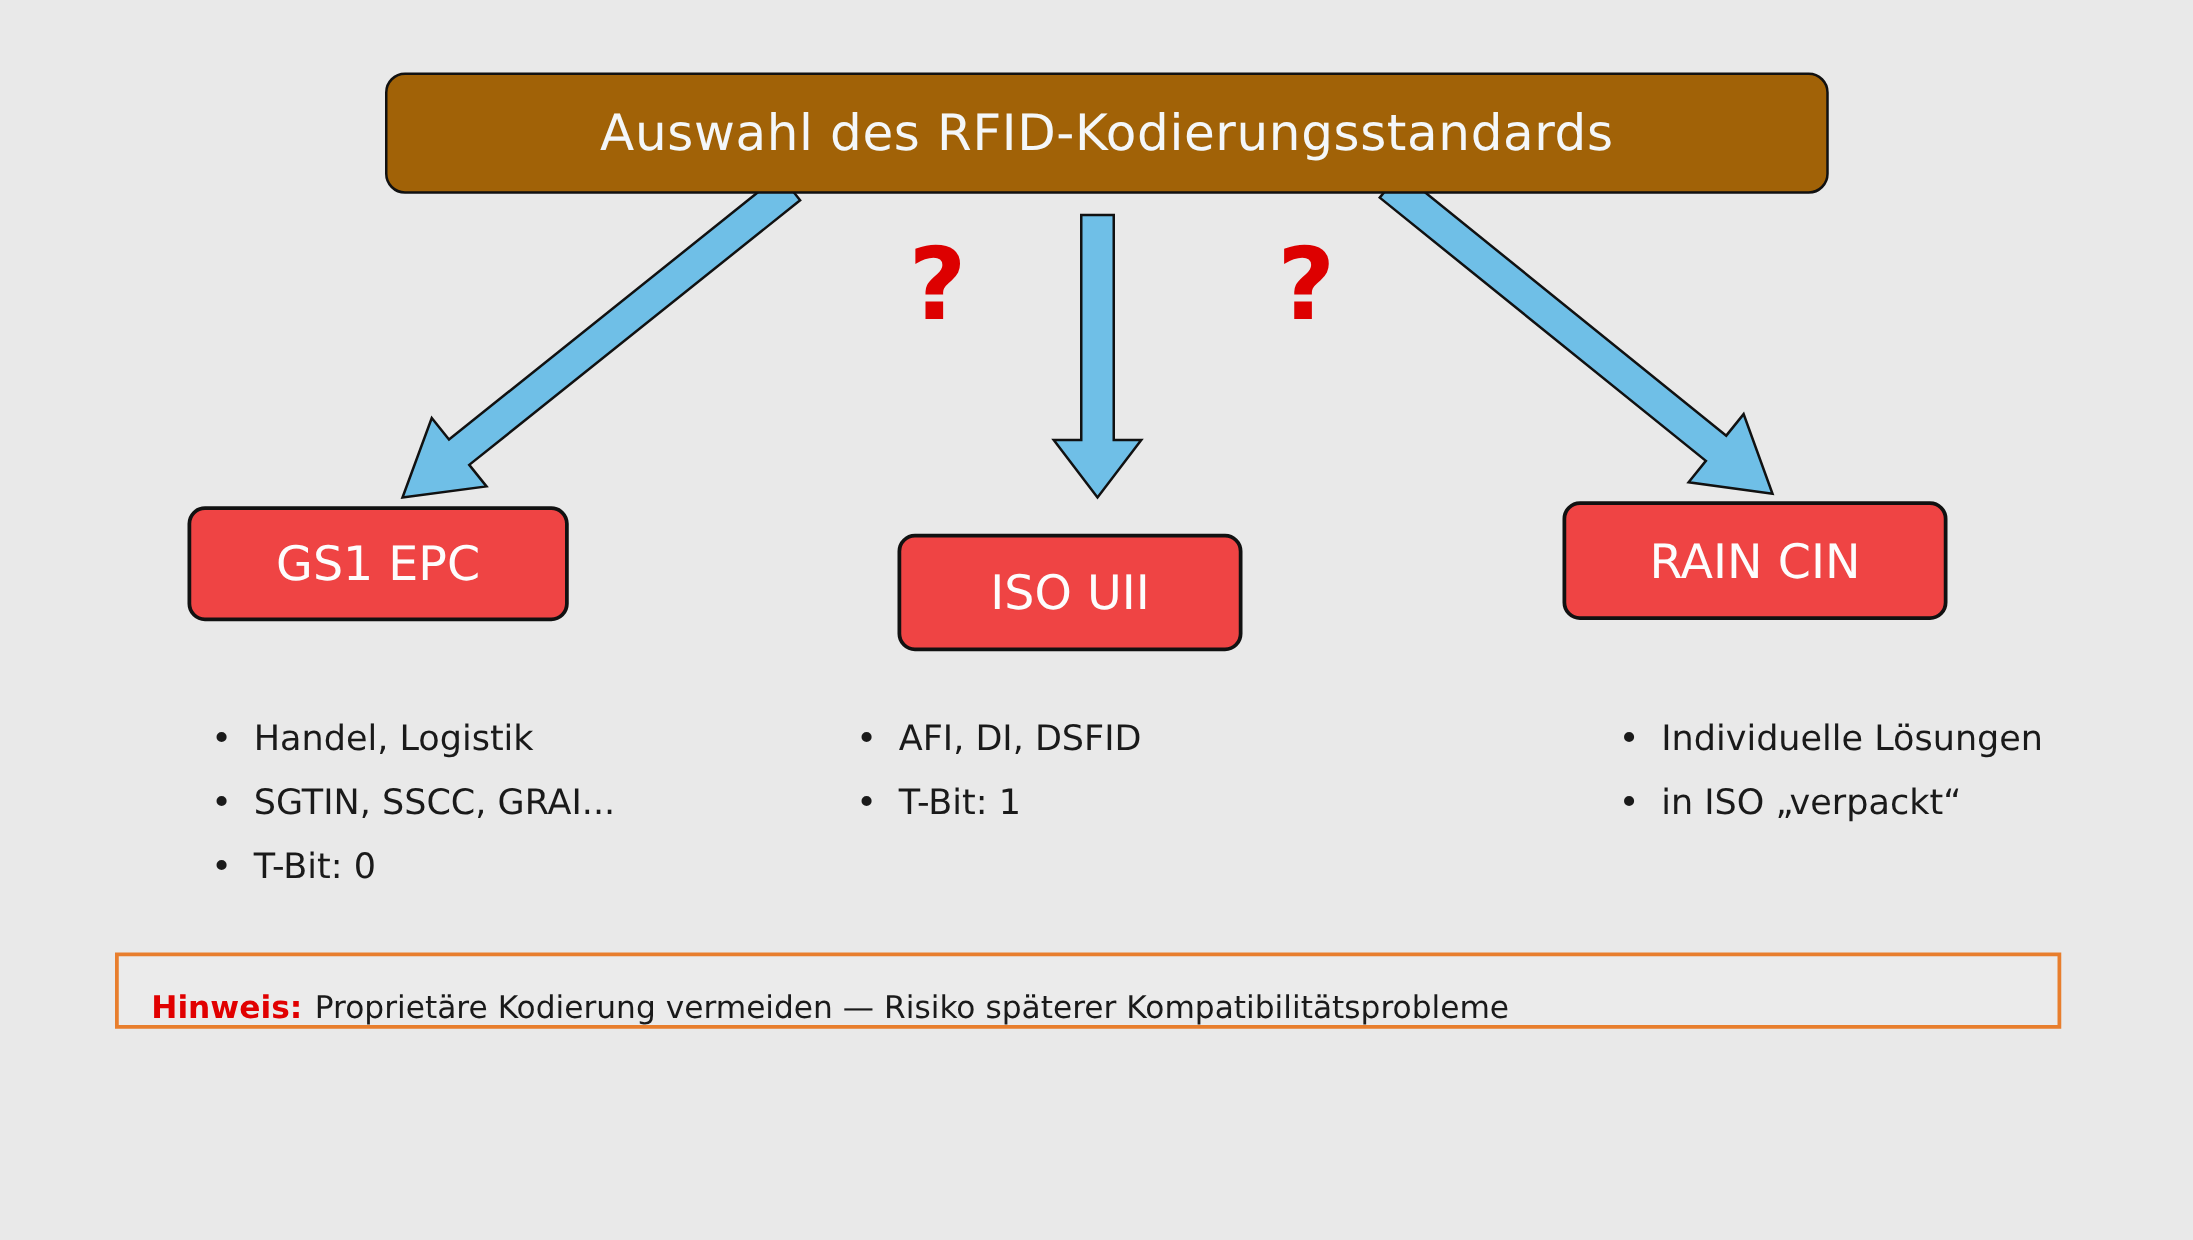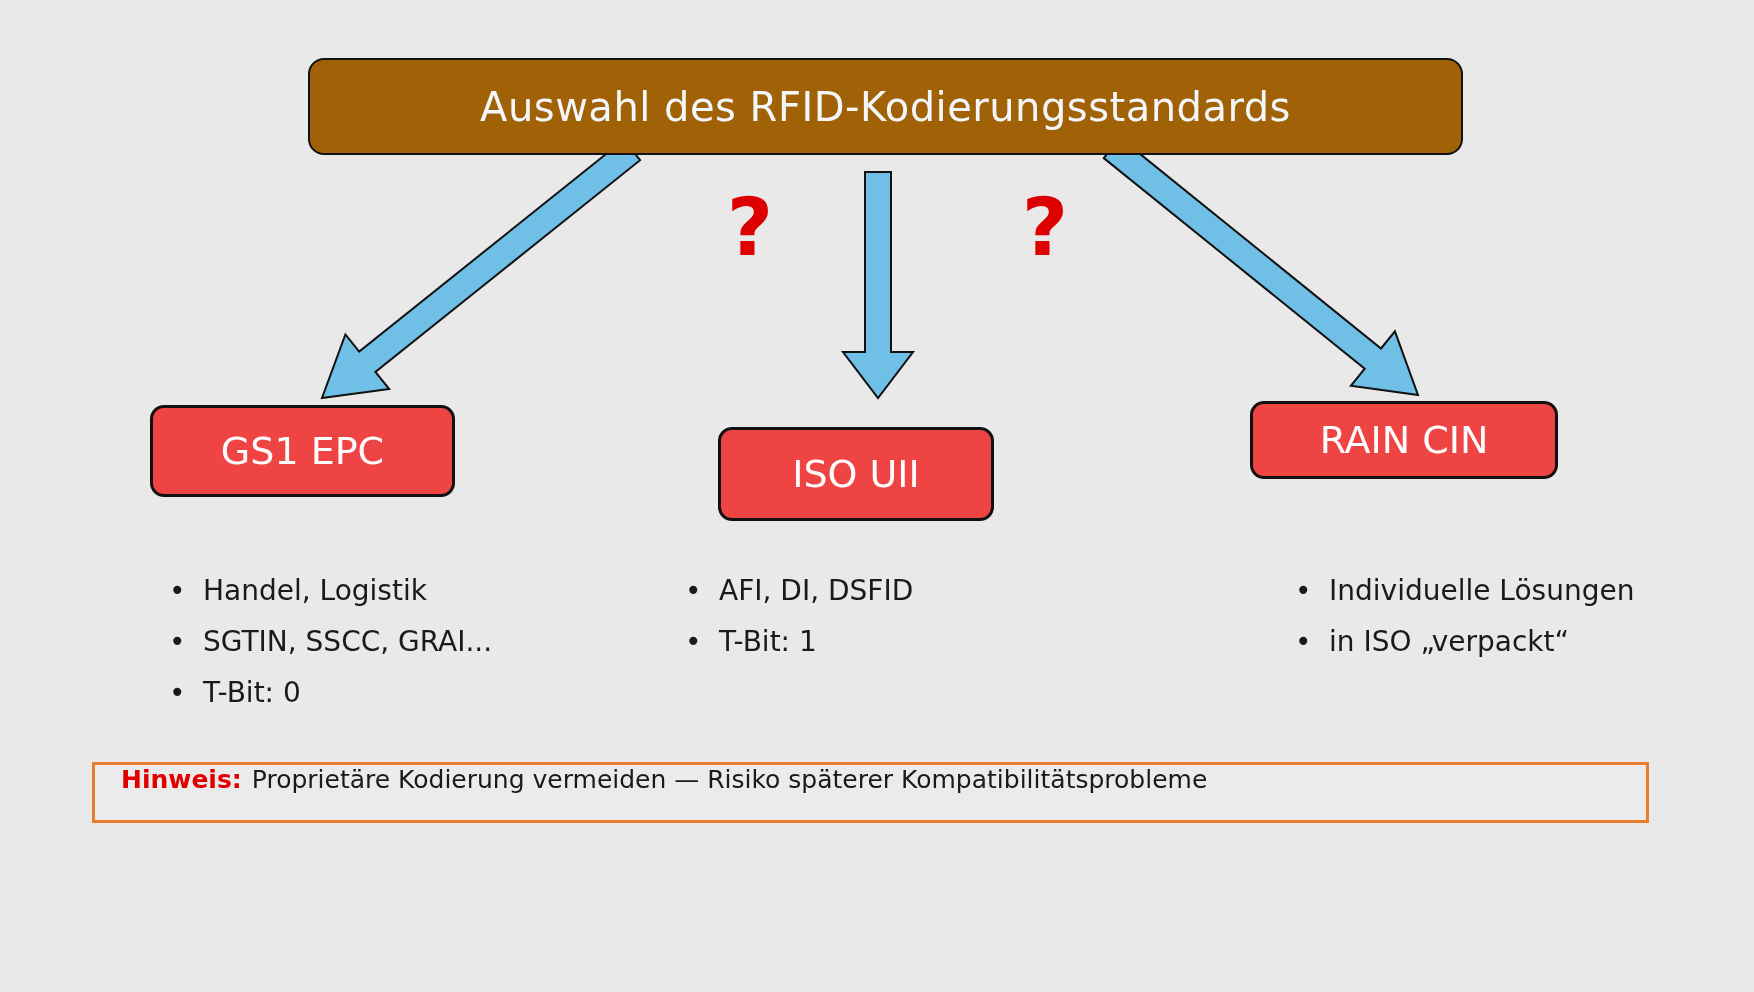--- a/index.html
+++ b/index.html
@@ -55,21 +55,21 @@
     border-radius: 14px;
     display: flex;
     align-items: center;
     justify-content: center;
     color: #fdfdfd;
     font-size: 38px;
     box-sizing: border-box;
   }
   .std-box.b1 { left: 150px; top: 405px; width: 305px; height: 92px; }
   .std-box.b2 { left: 718px; top: 399px; width: 276px; height: 94px; margin-top: 28px; }
-  .std-box.b3 { left: 1250px; top: 401px; width: 308px; height: 78px; }
+  .std-box.b3 { left: 1250px; top: 401px; width: 308px; height: 95px; }
   .bullets {
     position: absolute;
     top: 556px;
     margin: 17px;
     padding: 0;
     list-style: none;
     color: #1a1a1a;
     font-size: 28px;
     line-height: 1.25;
   }
@@ -84,21 +84,21 @@
     display: inline-block;
     width: 34px;
   }
   .note-box {
     position: absolute;
     left: 92px; top: 762px;
     width: 1557px; height: 61px;
     border: 3px solid #e87e2d;
     background: #ebebeb;
     display: flex;
-    align-items: flex-start;
+    align-items: flex-end;
     padding-left: 26px;
     box-sizing: border-box;
     font-size: 25px;
     color: #1a1a1a;
   }
   .note-box .note-label {
     color: #e10000;
     font-weight: bold;
     margin-right: 10px;
   }

